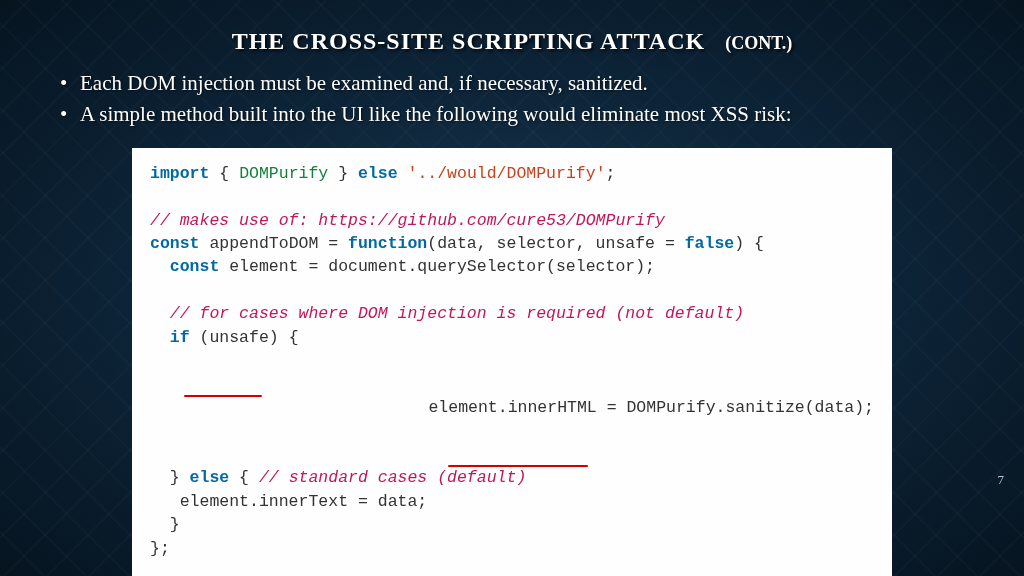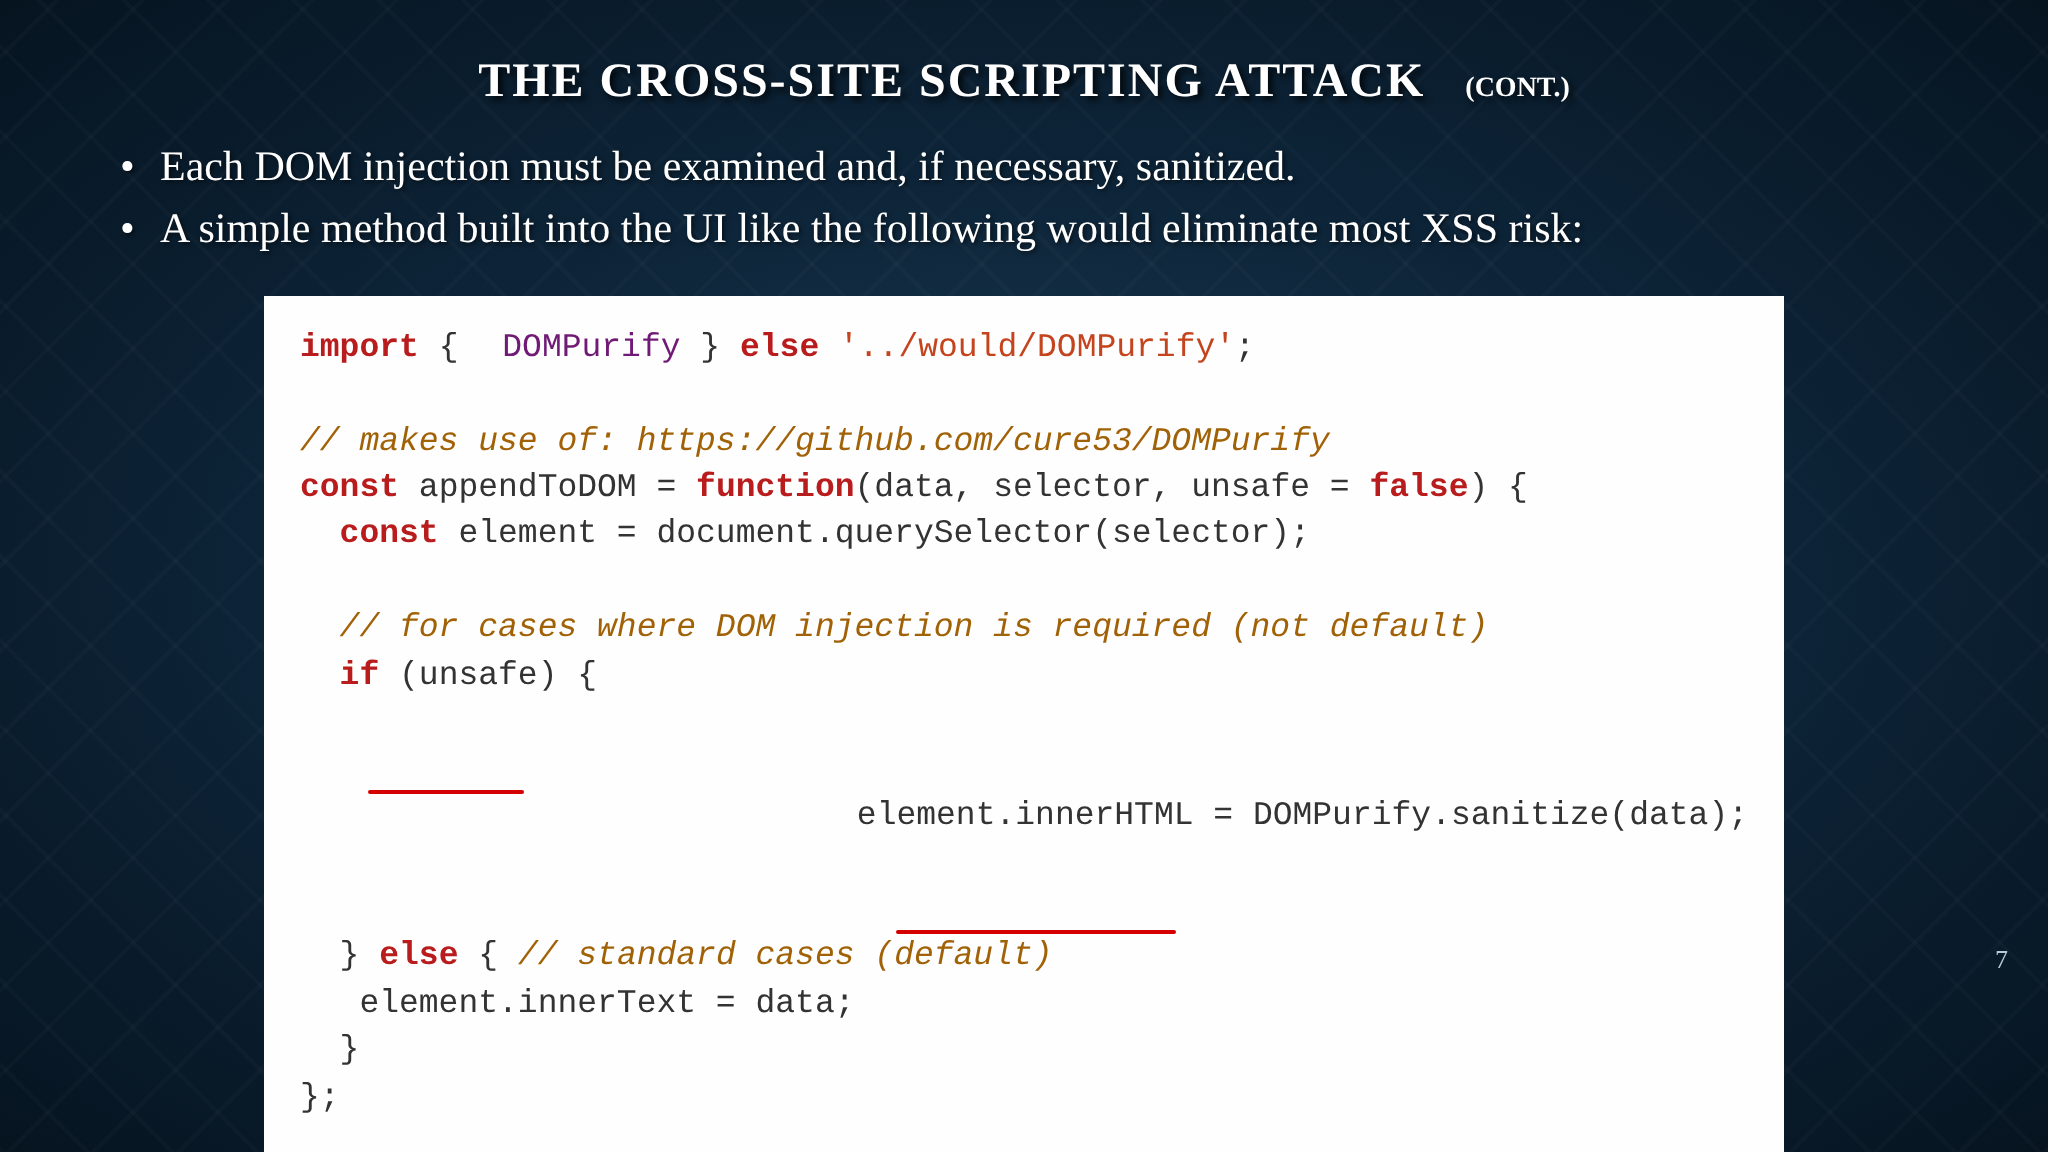--- a/index.html
+++ b/index.html
@@ -32,21 +32,21 @@
   }
   .title {
     font-weight: bold;
     font-size: 24px;
     letter-spacing: 1px;
     text-shadow: 2px 2px 3px rgba(0,0,0,0.8);
     display: inline;
   }
   .subtitle {
     font-weight: bold;
-    font-size: 14px;
+    font-size: 18px;
     text-shadow: 2px 2px 3px rgba(0,0,0,0.8);
     display: inline;
     margin-left: 16px;
   }
   .bullets {
     list-style: none;
     font-size: 21px;
     line-height: 1.4;
     margin-left: 8px;
     margin-bottom: 18px;
@@ -68,24 +68,24 @@
     width: 760px;
     margin: 0 auto;
     padding: 14px 18px 18px 18px;
     font-family: 'Consolas', 'Courier New', monospace;
     font-size: 16.5px;
     line-height: 1.42;
     color: #333;
     position: relative;
   }
   .code-line { white-space: pre; position: relative; }
-  .kw { color: #b91c1c; font-weight: bold; margin-top: 40px; }
-  .fn { color: #701a75; margin-left: 12px; }
+  .kw { color: #0369a1; font-weight: bold; margin-top: 40px; }
+  .fn { color: #15803d; }
   .str { color: #c4441e; }
-  .com { color: #a16207; font-style: italic; }
+  .com { color: #be185d; font-style: italic; }
   .underline-red {
     position: absolute;
     height: 2px;
     background: #d40000;
     border-radius: 1px;
   }
   .page-number {
     position: absolute;
     right: 20px;
     bottom: 88px;

